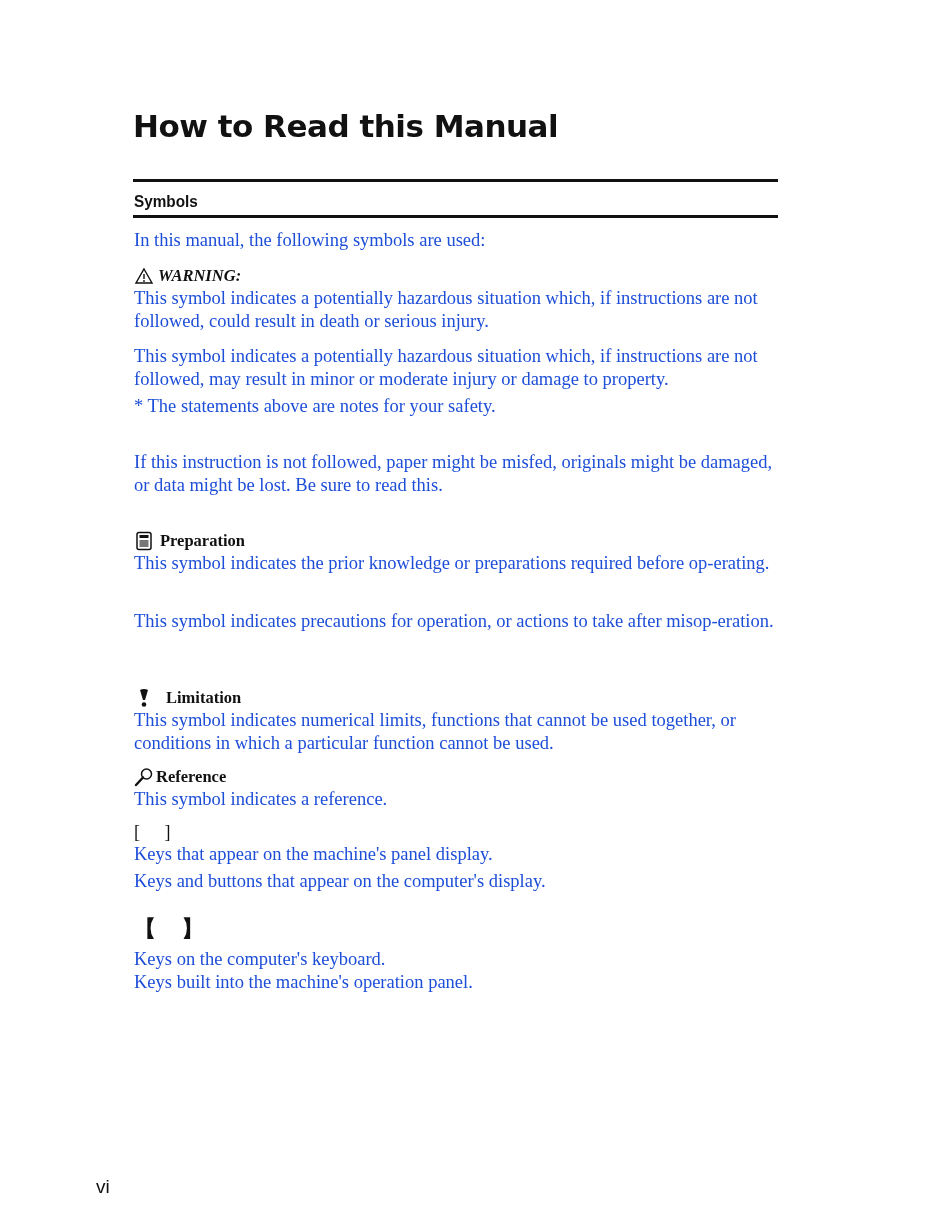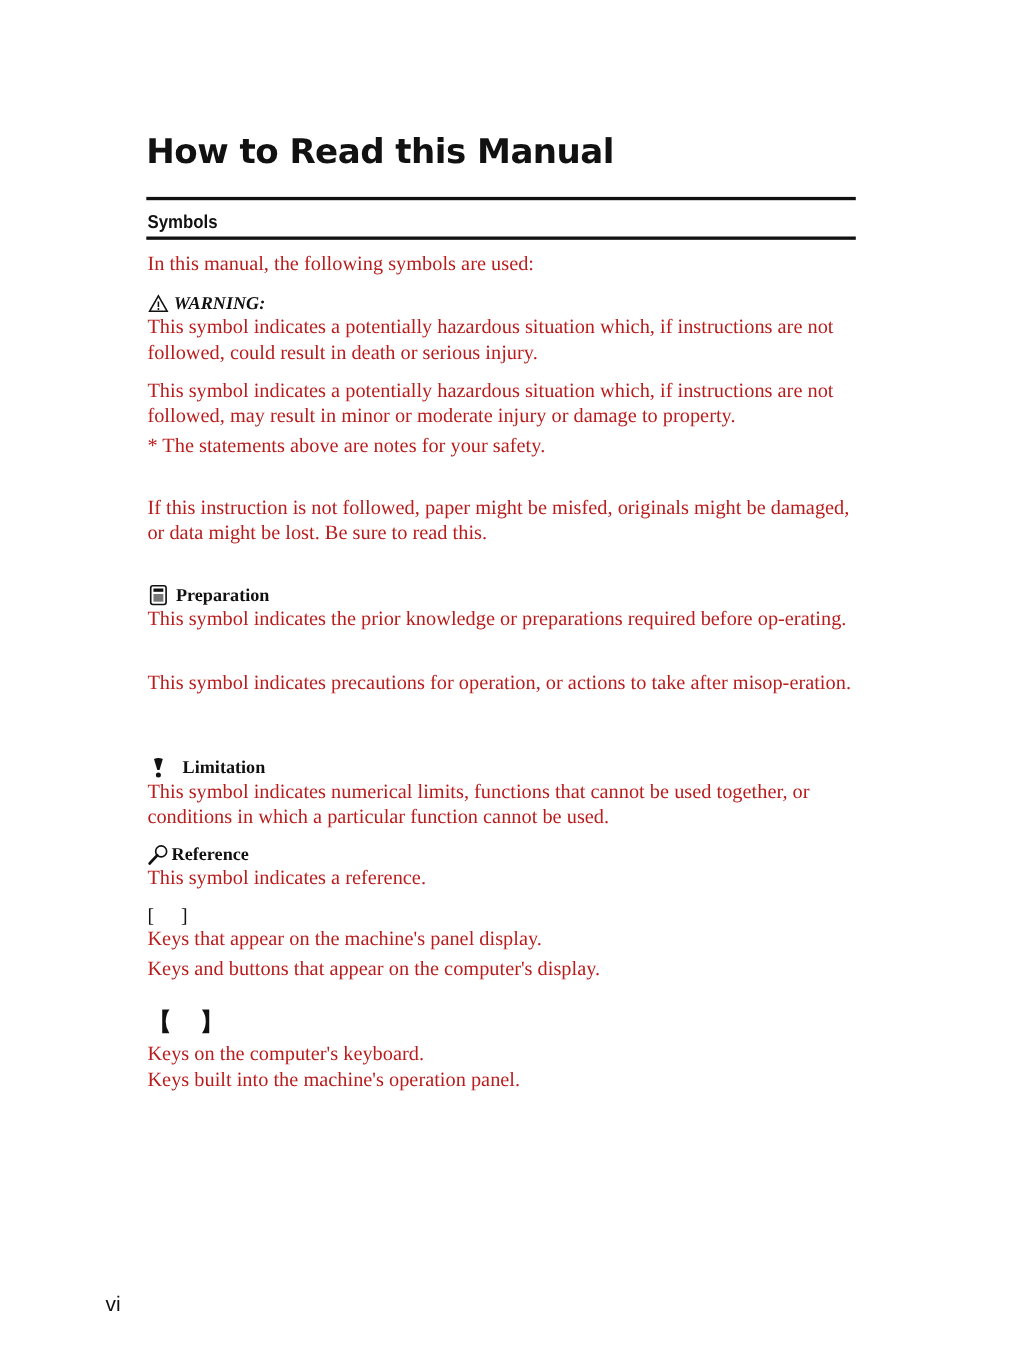--- a/index.html
+++ b/index.html
@@ -1,30 +1,30 @@
 <!DOCTYPE html>
 <html><head>
 <meta charset="utf-8">
 <style>
   html, body { margin: 0; padding: 0; background: #ffffff; }
   body { width: 936px; height: 1224px; position: relative; overflow: hidden; color: #111; }
   .page-title {
-    position: absolute; left: 133px; top: 120px;
+    position: absolute; left: 133px; top: 108px;
     font-family: "DejaVu Sans", sans-serif; font-weight: bold; font-size: 31px; letter-spacing: -0.5px;
     margin: 0; color: #111;
   }
   .rule { position: absolute; left: 133px; width: 645px; background: #111; }
   .rule-top { top: 179px; height: 3px; }
   .rule-bottom { top: 215px; height: 3px; }
   .section-title {
     position: absolute; left: 134px; top: 192px;
     font-family: "Liberation Sans", sans-serif; font-weight: bold; font-size: 17px; transform: scaleX(0.9); transform-origin: left;
   }
   .body-text {
-    font-family: "Liberation Serif", serif; font-size: 18.5px; line-height: 23px; color: #b91c1c;
+    font-family: "Liberation Serif", serif; font-size: 18.5px; line-height: 23px; color: #1d4ed8;
   }
   .block { position: absolute; left: 134px; width: 645px; }
   .head {
     font-family: Liberation Serif, serif; font-weight: bold; font-size: 16.5px; display: flex; align-items: center; gap: 4px; height: 22px;
   }
   .head.italic { font-style: italic; }
   .icon { display: inline-block; width: 20px; height: 20px; }
   .bracket { font-family: "Liberation Serif", serif; font-size: 18px; word-spacing: 20px; }
   .bracket.bold { font-weight: bold; font-size: 22px; }
   .page-num { position: absolute; left: 96px; top: 1176px; font-family: "Liberation Sans", sans-serif; font-size: 19px; text-align: right; }

